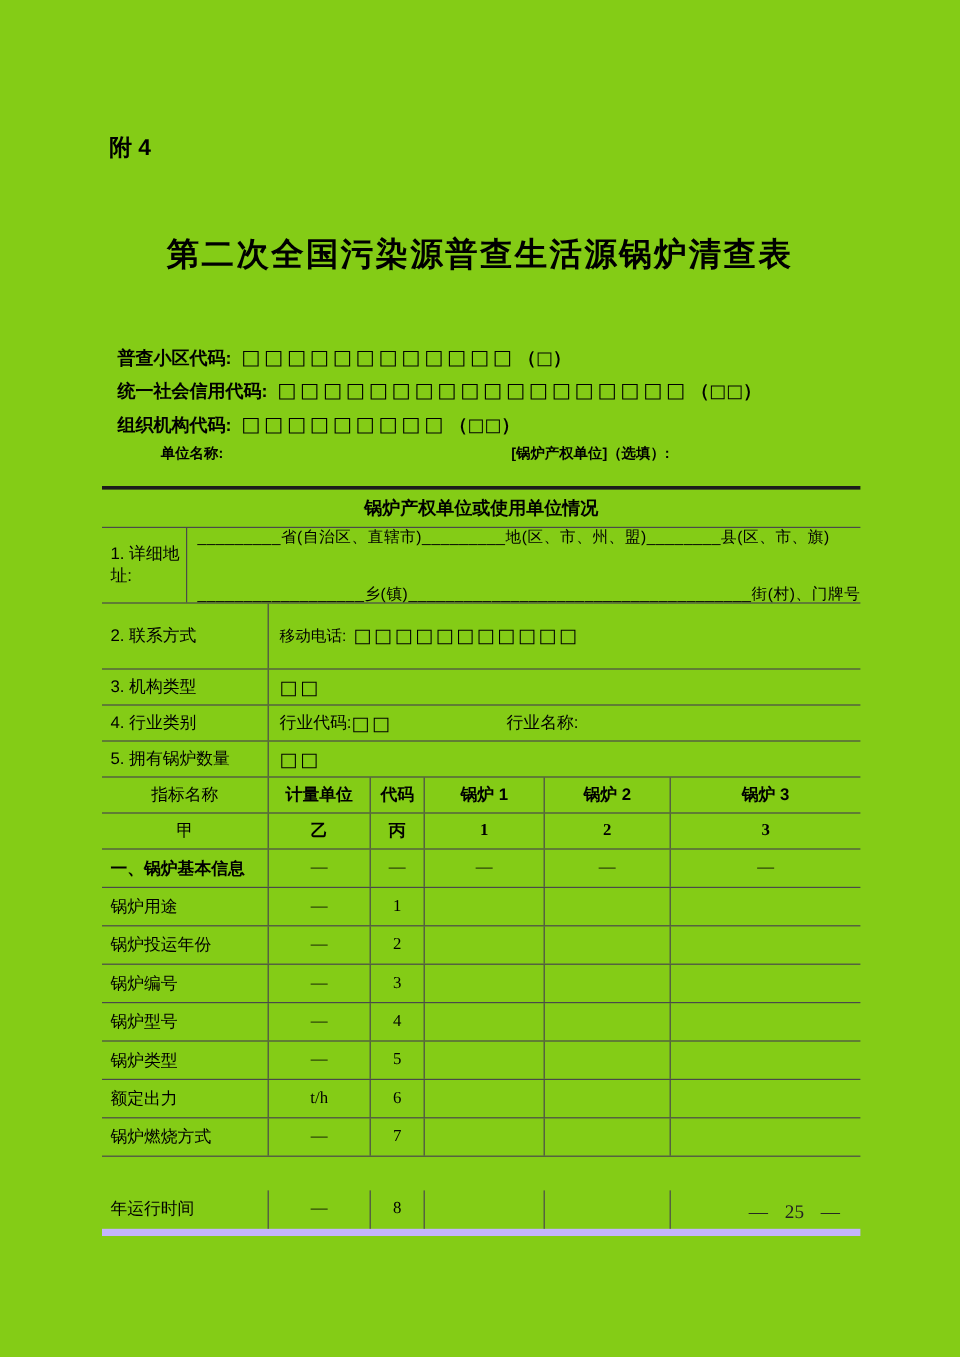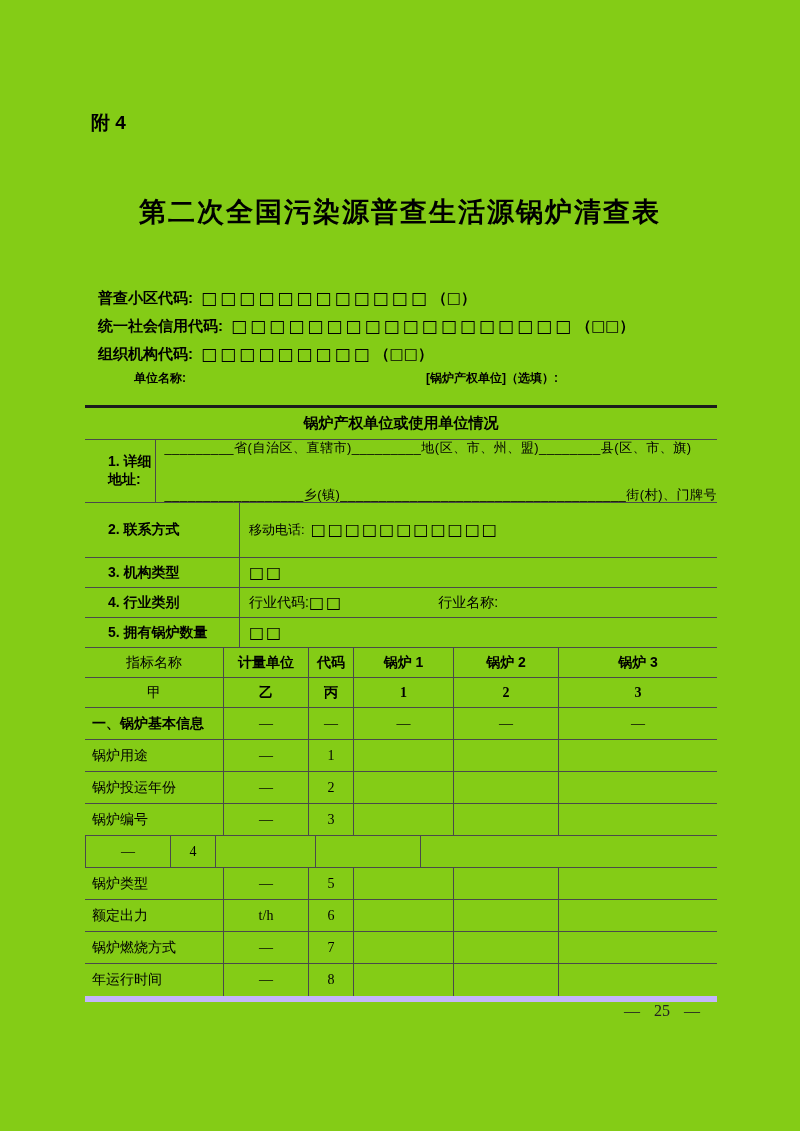--- a/index.html
+++ b/index.html
@@ -22,25 +22,25 @@
   .code-suffix{font-family:"DejaVu Sans",sans-serif;font-weight:bold;font-size:15px;
     margin-left:2px;white-space:nowrap;}
   .unit-line{position:absolute;left:98px;top:370px;width:620px;height:24px;
     font-size:12px;font-weight:bold;margin-left:36px;}
   .unit-line .owner{position:absolute;left:292px;top:0;}
   
   .sheet{position:absolute;left:85px;top:405px;width:632px;
     border-top:3px solid #1c1c1c;border-bottom:6px solid #c4b5fd;box-sizing:border-box;
     font-size:14px;}
   .trow{display:flex;border-bottom:1px solid #4a4a4a;box-sizing:border-box;align-items:stretch;}
-  .trow:last-child{border-bottom:none;}
+  .trow:last-child{border-bottom:none;margin-top:28px;}
   .cell{box-sizing:border-box;display:flex;align-items:center;}
   .vline{border-left:1px solid #4a4a4a;}
   .center{justify-content:center;text-align:center;}
-  .c-label{width:138px;padding-left:7px;font-weight:bold;margin-left:16px;}
+  .c-label{width:138px;padding-left:7px;font-weight:normal;}
   .c-rest{flex:1;padding-left:9px;}
   .h-sec{height:32px;}
   .h-addr{height:63px;}
   .h-contact{height:55px;}
   .h30{height:30px;}
   .h32{height:32px;}
   .section-head{justify-content:center;font-weight:bold;font-size:15px;width:100%;}
   .two-line{flex-direction:column;align-items:flex-start;justify-content:center;
     font-size:13px;line-height:20px;font-weight:normal;gap:27px;}
   .addr-line{white-space:nowrap;letter-spacing:0.5px;}
@@ -186,20 +186,21 @@
     </div>
     <div class="trow h32">
       <div class="cell c-name">锅炉编号</div>
       <div class="cell c-unit vline center dash">—</div>
       <div class="cell c-code vline center serif">3</div>
       <div class="cell c-b1 vline"></div>
       <div class="cell c-b2 vline"></div>
       <div class="cell c-b3 vline"></div>
     </div>
     <div class="trow h32">
+      <div class="cell c-name">锅炉型号</div>
       <div class="cell c-unit vline center dash">—</div>
       <div class="cell c-code vline center serif">4</div>
       <div class="cell c-b1 vline"></div>
       <div class="cell c-b2 vline"></div>
       <div class="cell c-b3 vline"></div>
     </div>
     <div class="trow h32">
       <div class="cell c-name">锅炉类型</div>
       <div class="cell c-unit vline center dash">—</div>
       <div class="cell c-code vline center serif">5</div>

